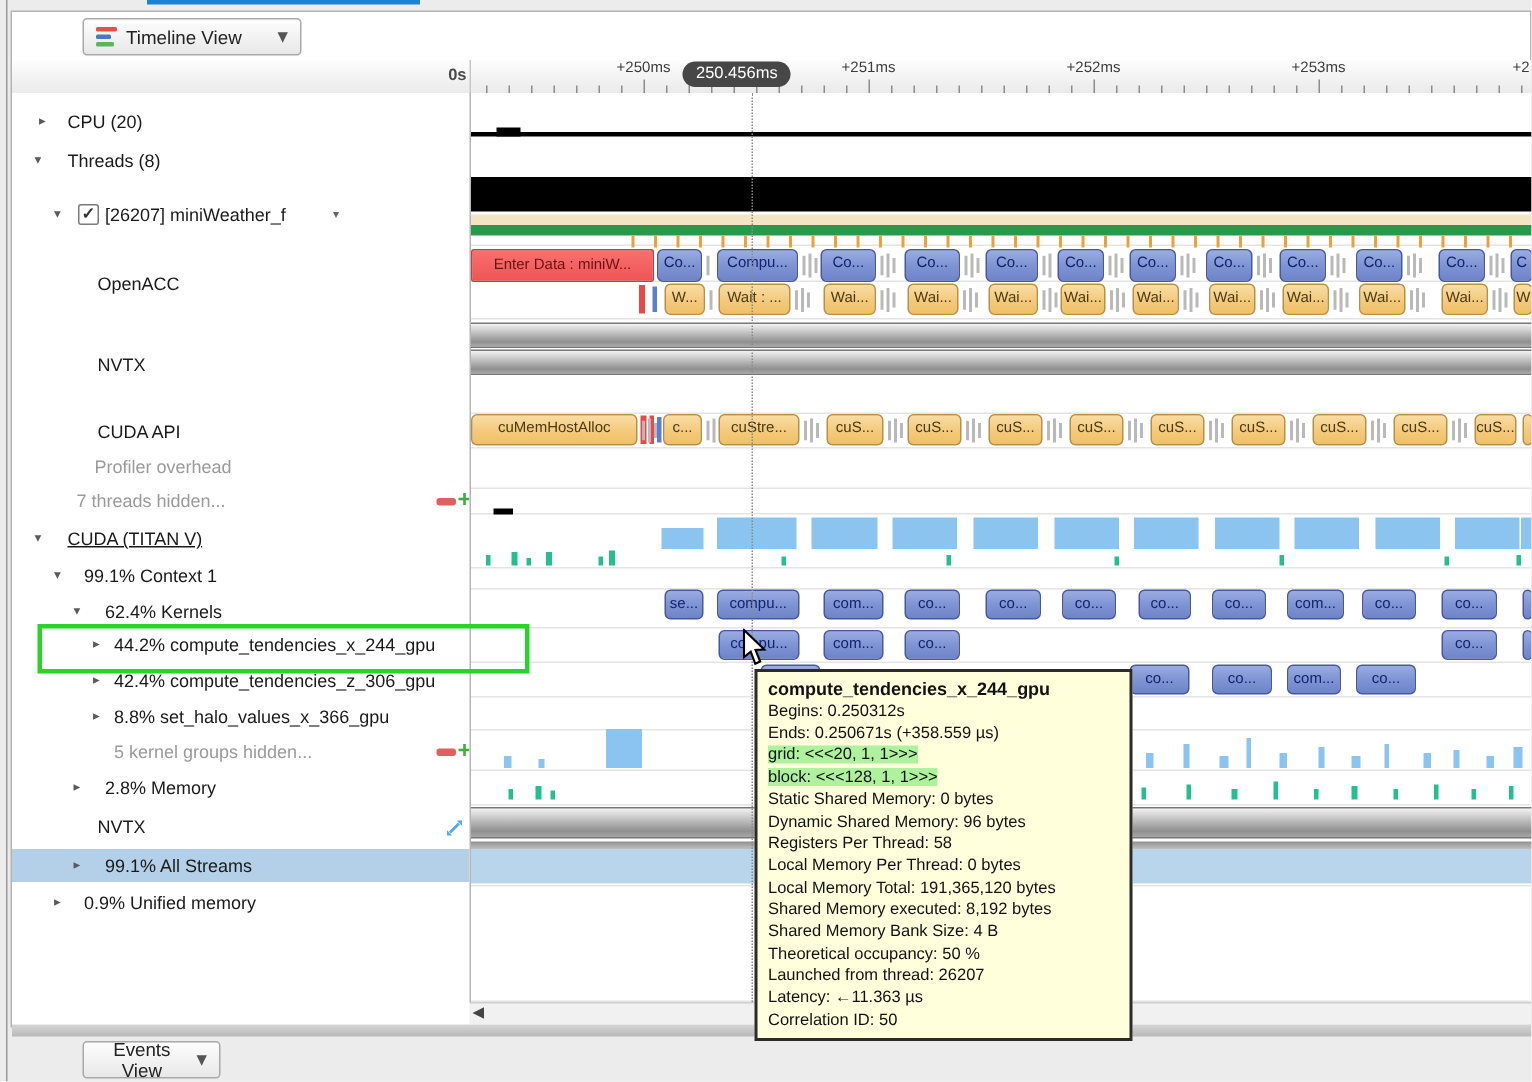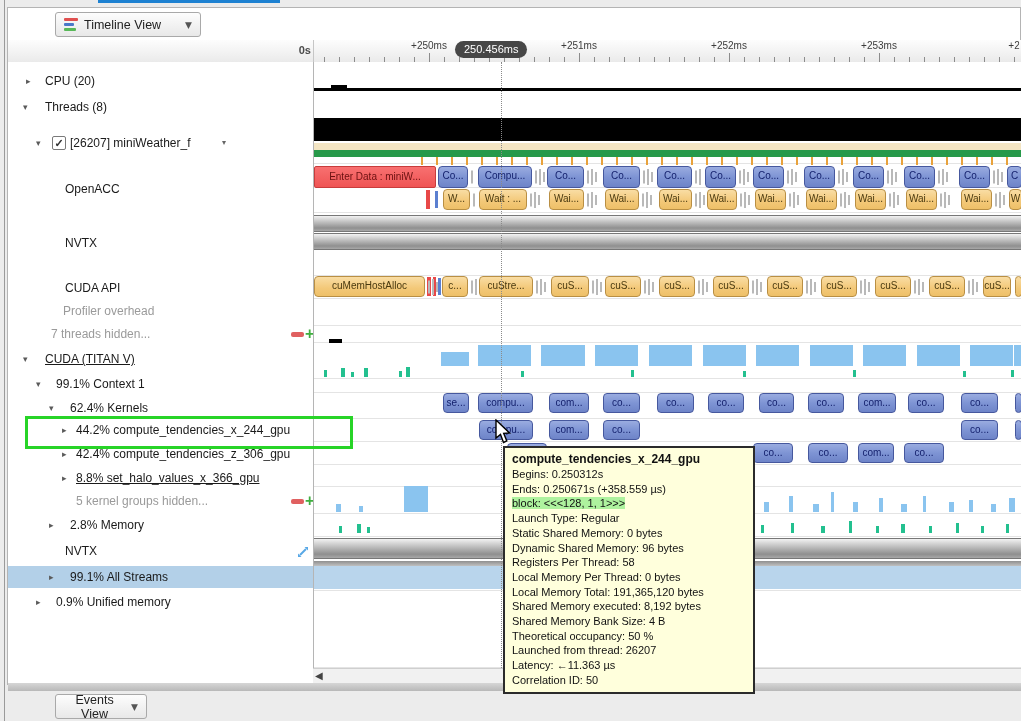--- a/index.html
+++ b/index.html
@@ -203,21 +203,21 @@
       <div class="trow " style="top: 357px;">
         <span class="arr" style="left: 54px;">▸</span>
         <span class="lbl" style="left: 68px;">44.2% compute_tendencies_x_244_gpu</span>
       </div>
       <div class="trow " style="top: 381px;">
         <span class="arr" style="left: 54px;">▸</span>
         <span class="lbl" style="left: 68px;">42.4% compute_tendencies_z_306_gpu</span>
       </div>
       <div class="trow " style="top: 405px;">
         <span class="arr" style="left: 54px;">▸</span>
-        <span class="lbl" style="left: 68px; text-decoration: underline;">8.8% set_halo_values_x_366_gpu</span>
+        <span class="lbl" style="left: 68px;">8.8% set_halo_values_x_366_gpu</span>
       </div>
       <div class="trow dim" style="top: 428px;">
         <span class="lbl" style="left: 68px;">5 kernel groups hidden...</span>
         <span class="minus" style="left: 283px;"></span>
         <span class="plus" style="left: 297px;">+</span>
       </div>
       <div class="trow " style="top: 452px;">
         <span class="arr" style="left: 41px;">▸</span>
         <span class="lbl" style="left: 62px;">2.8% Memory</span>
       </div>
@@ -561,22 +561,22 @@
     <svg width="18" height="26" viewBox="0 0 18 26">
       <polygon points="1,1 1,19 5.5,15.5 8.5,23.5 11.8,22 8.7,14.3 14.5,14" fill="#ffffff" stroke="#000" stroke-width="1.4"></polygon>
     </svg>
   </div>
 
   <div class="tooltip">
     <div class="tt-title">compute_tendencies_x_244_gpu</div>
     <div>
         <div>Begins: 0.250312s</div>
         <div>Ends: 0.250671s (+358.559 µs)</div>
+        <div><span class="hl">grid:  &lt;&lt;&lt;20, 1, 1&gt;&gt;&gt;</span></div>
         <div><span class="hl">block: &lt;&lt;&lt;128, 1, 1&gt;&gt;&gt;</span></div>
-        <div>Launch Type: Regular</div>
         <div>Static Shared Memory: 0 bytes</div>
         <div>Dynamic Shared Memory: 96 bytes</div>
         <div>Registers Per Thread: 58</div>
         <div>Local Memory Per Thread: 0 bytes</div>
         <div>Local Memory Total: 191,365,120 bytes</div>
         <div>Shared Memory executed: 8,192 bytes</div>
         <div>Shared Memory Bank Size: 4 B</div>
         <div>Theoretical occupancy: 50 %</div>
         <div>Launched from thread: 26207</div>
         <div>Latency: ←11.363 µs</div>

